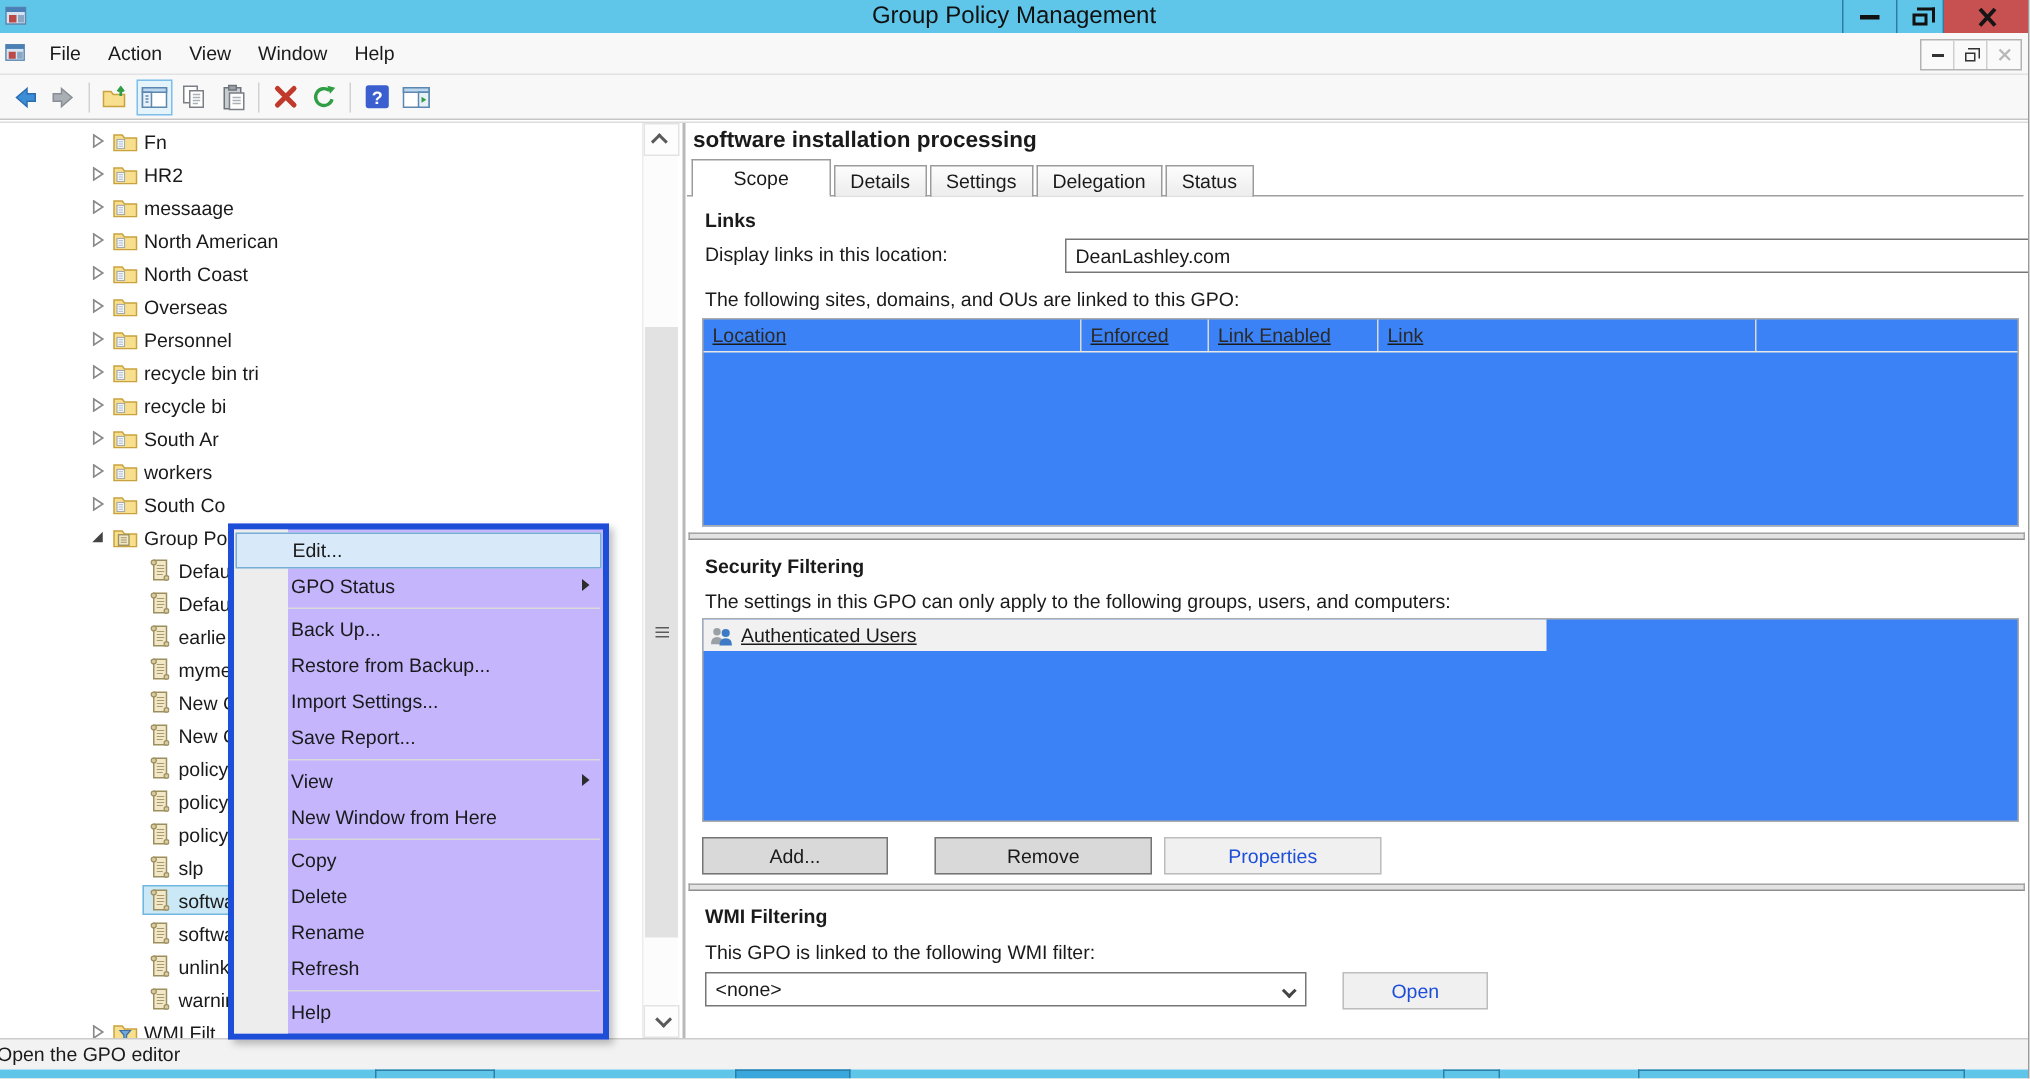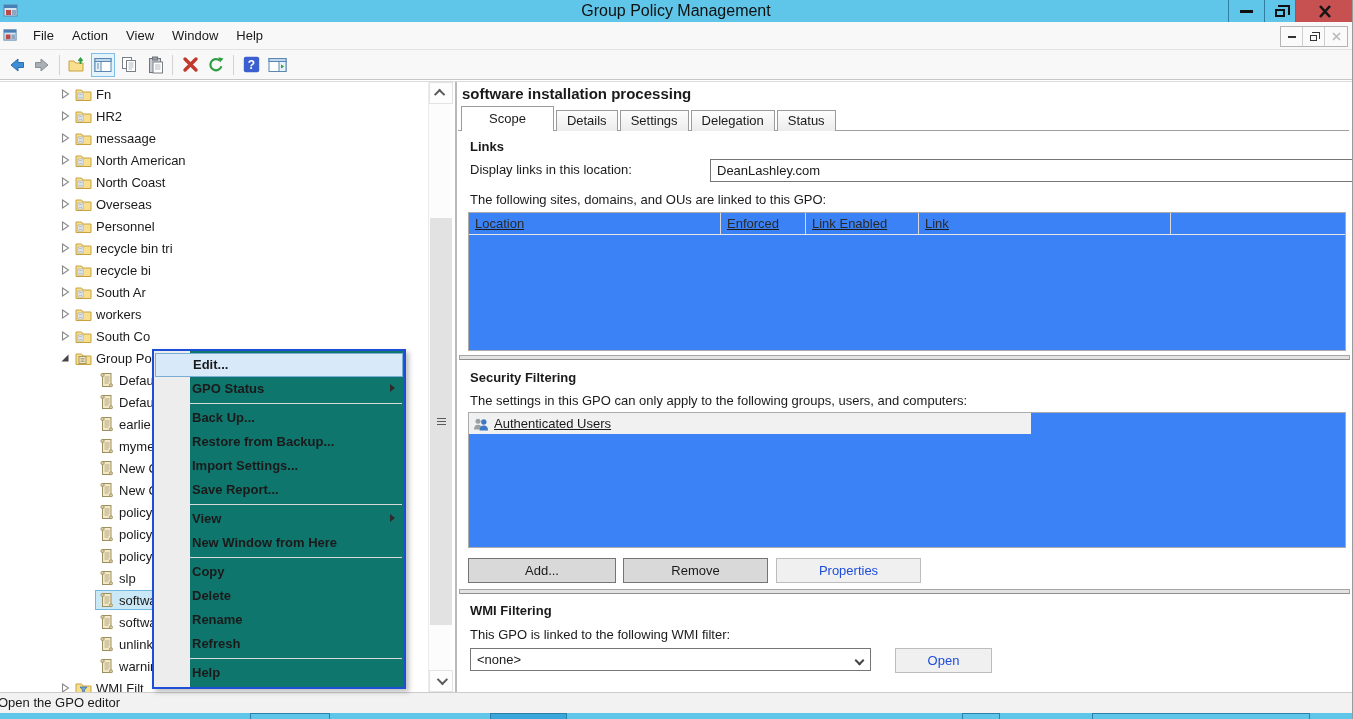--- a/index.html
+++ b/index.html
@@ -84,22 +84,22 @@
   .datatable { position:absolute; border:1px solid #ababab; background:#3b82f6;text-decoration:underline; }
   .dt-header { display:flex; height:22px; border-bottom:1px solid #e7e7e7; }
   .dt-cell { padding:3px 6px 0 6px; border-right:1px solid #d9d9d9; font-size:13px; color:#2a2a2a; overflow:hidden; }
   .sec-row { display:flex; align-items:center; gap:5px; height:21px; width:562px; background:#f1f1f1; padding-left:4px; }
   .divider3d { position:absolute; left:1px; width:891px; height:5px; background:#e3e3e3;
     border:1px solid #a5a5a5; border-bottom-color:#8e8e8e; }
   .pbtn { position:absolute; height:25px; border:1px solid #757575; background:#d9d9d9;
     font-size:13px; text-align:center; line-height:23px; }
   .pbtn.disabled { background:#f0f0f0; border-color:#bdbdbd; color:#1d4ed8; }
   
-  .ctx-menu { position:absolute; left:152px; top:267px; width:254px; background:#0f766e;
-    border:2px solid #1d4ed8; box-shadow:3px 3px 5px rgba(0,0,0,.25); z-index:10; padding:2px 0;font-weight:bold; }
+  .ctx-menu { position:absolute; left:152px; top:267px; width:254px; background:#c4b5fd;
+    border:4px solid #1d4ed8; box-shadow:3px 3px 5px rgba(0,0,0,.25); z-index:10; padding:2px 0; }
   .ctx-gutter { position:absolute; left:0; top:0; bottom:0; width:36px; background:#ededed; }
   .menu-item { position:relative; height:24px; line-height:23px; padding-left:38px; font-size:13px; z-index:1; }
   .menu-item.highlight { background:#d8eaf9; border:1px solid #78aed6; line-height:21px; margin:0 1px; padding-left:37px; }
   .menu-sep { position:relative; z-index:1; height:5px; margin-left:36px; margin-right:2px; }
   .menu-sep::after { content:""; position:absolute; left:0; right:0; top:2px; height:1px; background:#d9d9d9; }
   .sub-arrow { position:absolute; right:9px; top:7px; width:0; height:0;
     border-left:5px solid #2c2c2c; border-top:4px solid transparent; border-bottom:4px solid transparent; }
   
   .statusbar { position:absolute; left:0; top:692px; width:100%; height:21px; background:#f2f2f2;
     border-top:1px solid #cccccc; line-height:20px; padding-left:1px; font-size:13px; }
@@ -719,21 +719,21 @@
                   <circle cx="5" cy="4.2" r="2.5" fill="#9aa0a6"></circle>
                   <path d="M1 12.5 q0-4.8 4-4.8 t4 4.8 Z" fill="#9aa0a6"></path>
                   <circle cx="10.8" cy="5" r="2.7" fill="#3e79c6"></circle>
                   <path d="M6.6 13.4 q0-4.9 4.2-4.9 t4.2 4.9 Z" fill="#3e79c6"></path>
                 </svg>
               </span>
               <span>Authenticated Users</span>
             </div>
           </div>
       </div>
-      <div class="pbtn" style="left:10px; top:476px; width:148px;">Add...</div>
+      <div class="pbtn" style="left:10px; top:476px; width:124px;">Add...</div>
       <div class="pbtn" style="left:165px; top:476px; width:145px;">Remove</div>
       <div class="pbtn disabled" style="left:318px; top:476px; width:145px;">Properties</div>
       <div class="divider3d" style="top:507px;"></div>
 
       <div class="sec-heading" style="left:12px; top:521px;">WMI Filtering</div>
       <div class="plain" style="left:12px; top:545px;">This GPO is linked to the following WMI filter:</div>
       <div class="combo" style="left:12px; top:566px; width:401px;">
         <span>&lt;none&gt;</span>
         <span class="cchev"></span>
       </div>

